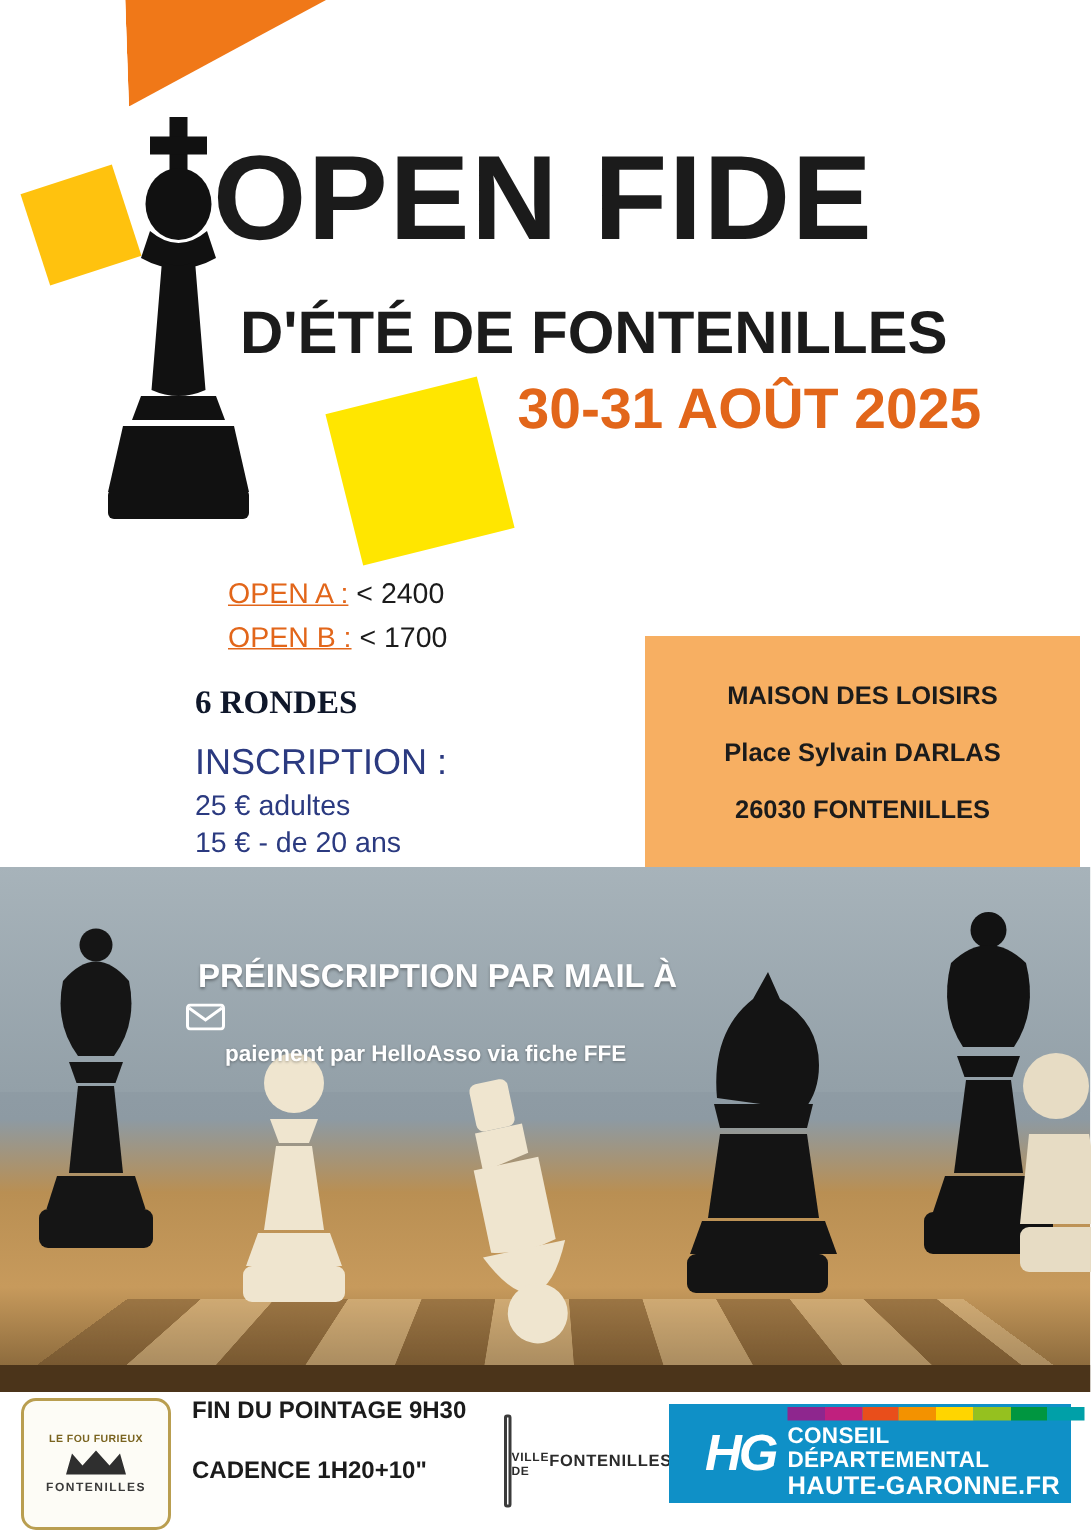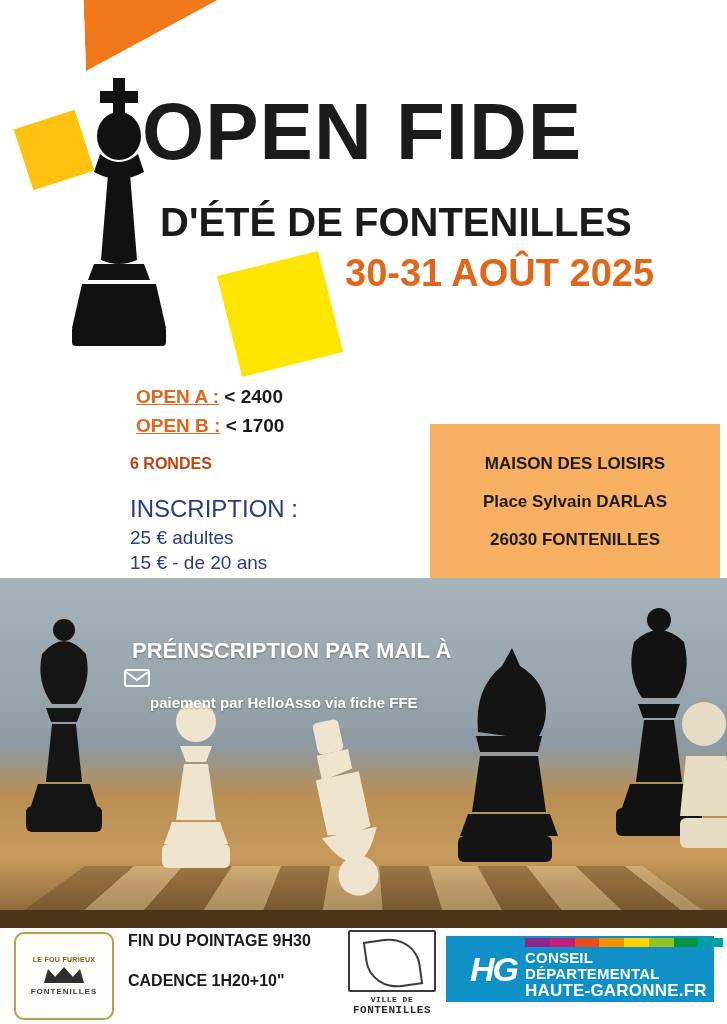--- a/index.html
+++ b/index.html
@@ -86,38 +86,40 @@
     font-size: 38px;
     font-weight: bold;
     color: #E2661A;
     white-space: nowrap;
   }
 
   
   .open-a, .open-b {
     position: absolute;
     font-size: 19px;
-    font-weight: bold;
-    white-space: nowrap;
+    font-weight: normal;
+    white-space: nowrap;
+    margin-left: 16px;
   }
   .open-a { left: 136px; top: 386px; }
   .open-b { left: 136px; top: 415px; }
   .open-label {
     color: #E2661A;
     text-decoration: underline;
   }
   .open-val { color: #1b1b1b; }
 
   .rondes {
     position: absolute;
     left: 130px;
     top: 455px;
-    font-size: 16px;
-    font-weight: bold;
-    color: #c2410c;
+    font-size: 22px;
+    font-weight: bold;
+    color: #0f172a;
+    font-family: Liberation Serif, serif;
   }
   .inscription-title {
     position: absolute;
     left: 130px;
     top: 495px;
     font-size: 24px;
     color: #2B3A80;
   }
   .price1 {
     position: absolute;
@@ -279,23 +281,22 @@
   .crown { width: 44px; height: 20px; }
 
   
   .ville-logo {
     position: absolute;
     left: 336px;
     top: 930px;
     width: 112px;
     height: 88px;
     display: flex;
-    flex-direction: column;
+    flex-direction: row;
     align-items: center;
-    font-family: Liberation Mono, monospace;
   }
   .ville-mark {
     width: 84px;
     height: 58px;
     border: 2px solid #3b3b3b;
     border-radius: 2px;
     position: relative;
     overflow: hidden;
   }
   .ville-leaf {

